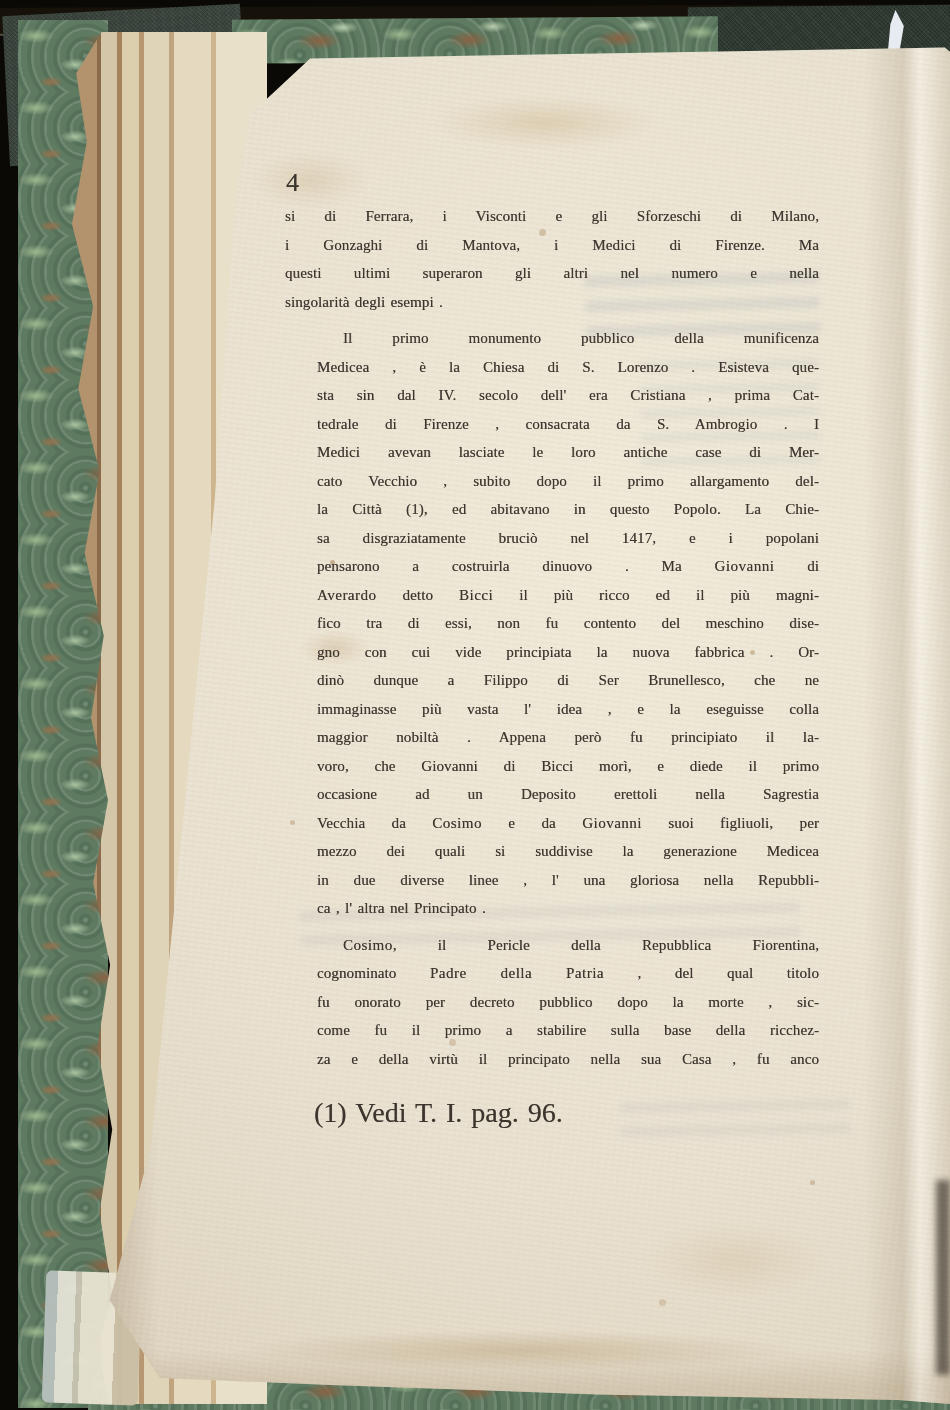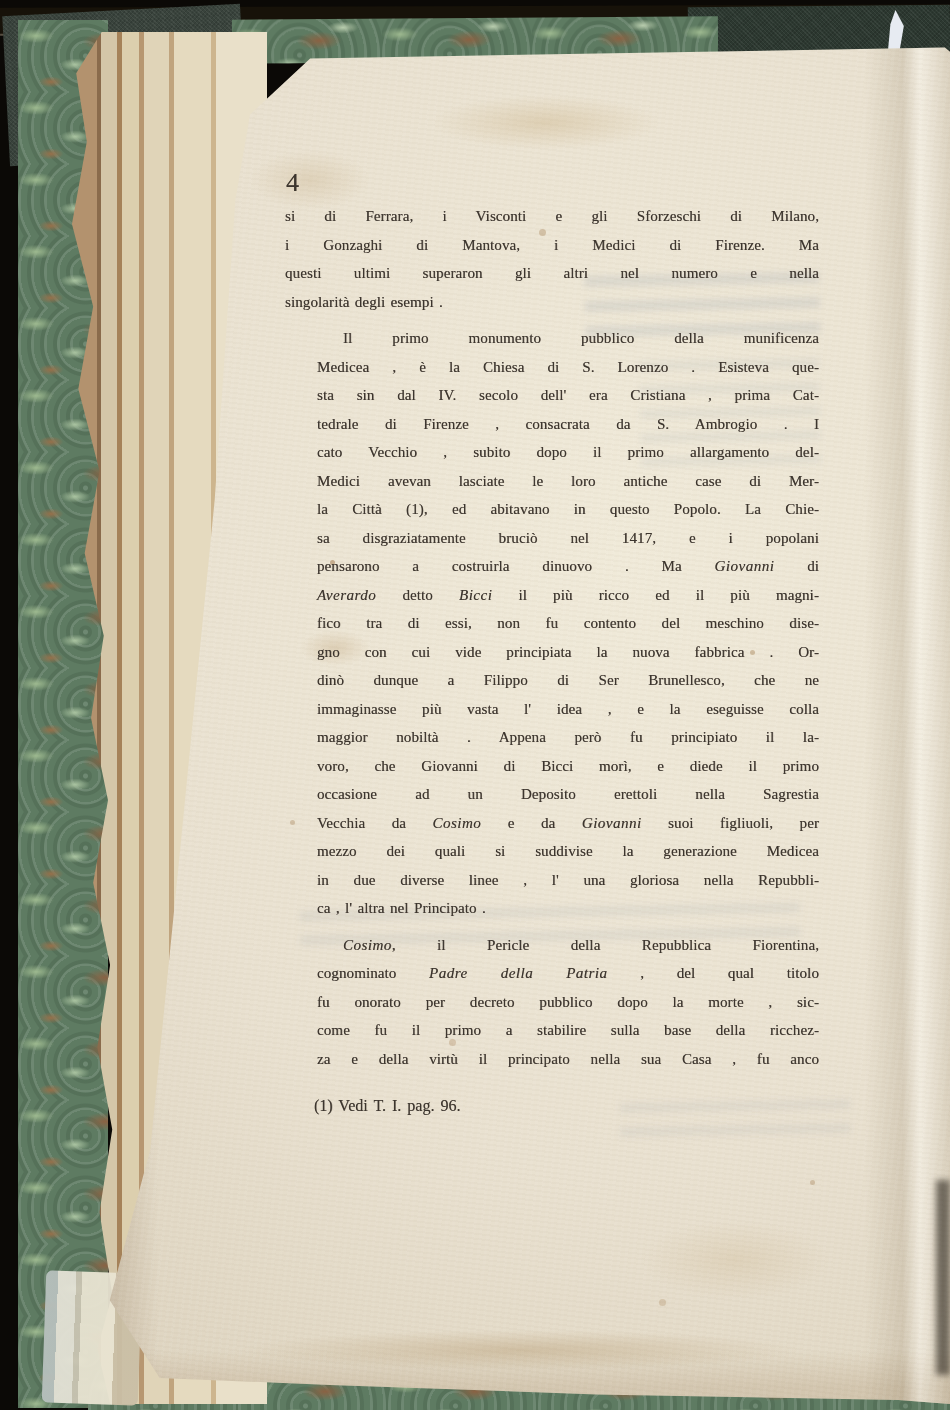--- a/index.html
+++ b/index.html
@@ -112,24 +112,24 @@
   .text-block {
     position:absolute; left:285px; top:202px; width:534px;
     font-size:15px; line-height:28.5px; color:#3c352e;
     text-shadow:0.3px 0.3px 0.5px rgba(58,48,40,0.55);
     word-spacing:1.5px; letter-spacing:0.1px;
   }
   .para + .para { margin-top:8px;margin-left:32px; }
   .line { text-align:justify; text-align-last:justify; }
   .line.endline { text-align-last:left; }
   .line.ind { text-indent:26px; }
-  .it { font-style:italic; letter-spacing:0.5px; }
+  .it { letter-spacing:0.5px; }
   .footnote {
     position:absolute; left:314px; top:1097px;
-    font-size:16px; color:#3c352e; text-shadow:0.3px 0.3px 0.5px rgba(58,48,40,0.5);
+    font-size:28px; color:#3c352e; text-shadow:0.3px 0.3px 0.5px rgba(58,48,40,0.5);
     word-spacing:2px;
   }
 </style>
 </head>
 <body>
 
 <div class="photo">
   <div class="board-top"></div>
   <div class="cloth cloth-tl"></div>
   <div class="cloth cloth-tr"></div>
@@ -164,22 +164,22 @@
         <div class="line"><span>si di Ferrara, i Visconti e gli Sforzeschi di Milano,</span></div>
         <div class="line"><span>i Gonzaghi di Mantova, i Medici di Firenze. Ma</span></div>
         <div class="line"><span>questi ultimi superaron gli altri nel numero e nella</span></div>
         <div class="line endline"><span>singolarità degli esempi .</span></div>
       </div>
       <div class="para">
         <div class="line ind"><span>Il primo monumento pubblico della munificenza</span></div>
         <div class="line"><span>Medicea , è la Chiesa di S. Lorenzo . Esisteva que-</span></div>
         <div class="line"><span>sta sin dal IV. secolo dell' era Cristiana , prima Cat-</span></div>
         <div class="line"><span>tedrale di Firenze , consacrata da S. Ambrogio . I</span></div>
+        <div class="line"><span>Medici avevan lasciate le loro antiche case di Mer-</span></div>
         <div class="line"><span>cato Vecchio , subito dopo il primo allargamento del-</span></div>
-        <div class="line"><span>Medici avevan lasciate le loro antiche case di Mer-</span></div>
         <div class="line"><span>la Città (1), ed abitavano in questo Popolo. La Chie-</span></div>
         <div class="line"><span>sa disgraziatamente bruciò nel 1417, e i popolani</span></div>
         <div class="line"><span>pensarono a costruirla dinuovo . Ma </span><span class="it">Giovanni</span><span> di</span></div>
         <div class="line"><span class="it">Averardo</span><span> detto </span><span class="it">Bicci</span><span> il più ricco ed il più magni-</span></div>
         <div class="line"><span>fico tra di essi, non fu contento del meschino dise-</span></div>
         <div class="line"><span>gno con cui vide principiata la nuova fabbrica . Or-</span></div>
         <div class="line"><span>dinò dunque a Filippo di Ser Brunellesco, che ne</span></div>
         <div class="line"><span>immaginasse più vasta l' idea , e la eseguisse colla</span></div>
         <div class="line"><span>maggior nobiltà . Appena però fu principiato il la-</span></div>
         <div class="line"><span>voro, che Giovanni di Bicci morì, e diede il primo</span></div>

